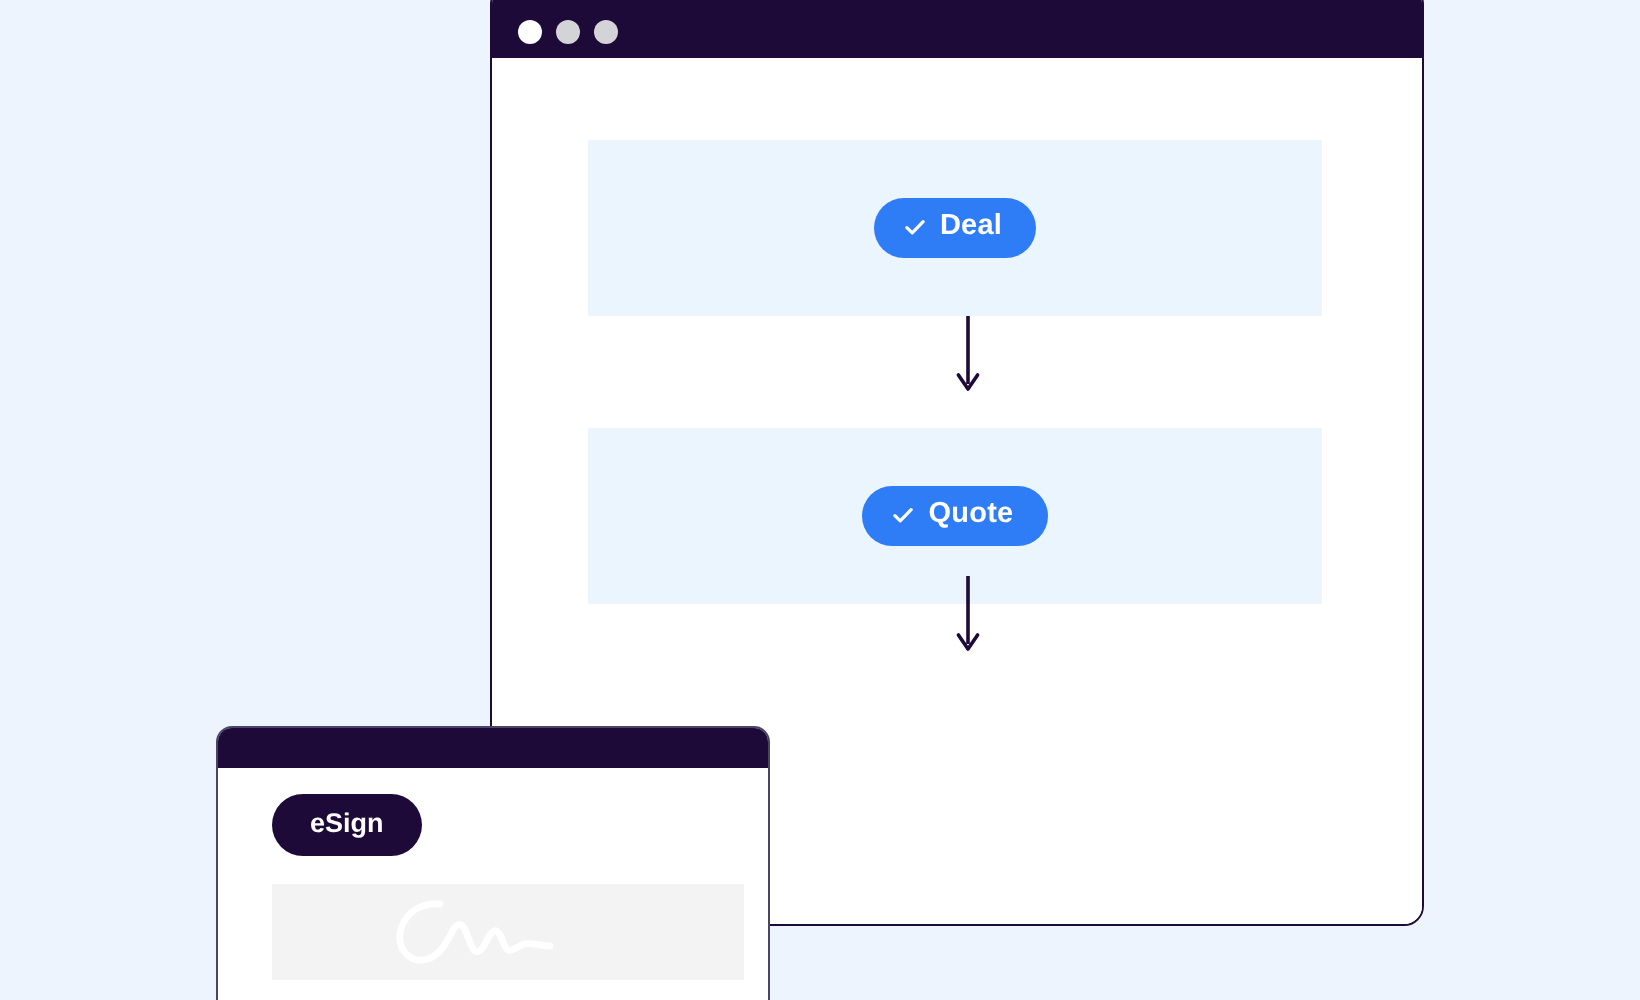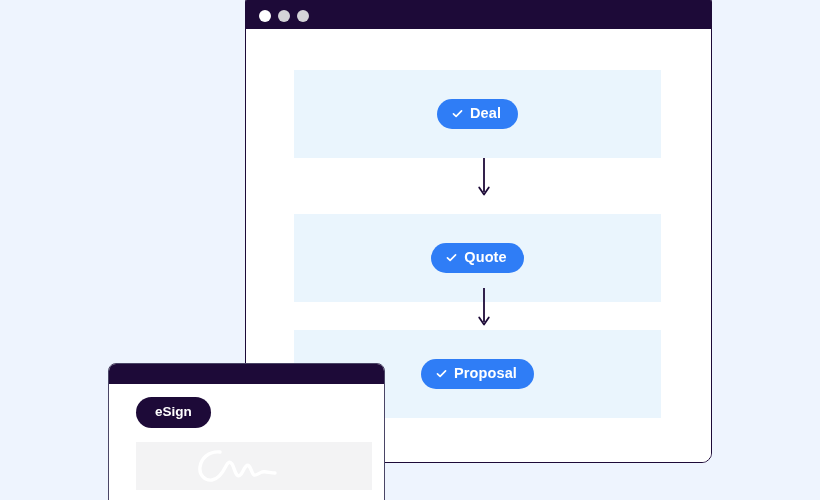--- a/index.html
+++ b/index.html
@@ -219,28 +219,20 @@
         </button>
       </div>
 
       <div class="arrow a2">
         <svg width="14" height="42" viewBox="0 0 14 42" fill="none">
           <path d="M7 0 V34" stroke="#1d0a38" stroke-width="1.8"></path>
           <path d="M2.2 29.5 L7 36.5 L11.8 29.5" stroke="#1d0a38" stroke-width="1.8" stroke-linecap="round" stroke-linejoin="round" fill="none"></path>
         </svg>
       </div>
 
-      <div class="band b3">
-        <button class="pill">
-          <svg class="check" viewBox="0 0 16 16" fill="none">
-            <path d="M3 8.4 L6.3 11.6 L13 4.7" stroke="#ffffff" stroke-width="2" stroke-linecap="round" stroke-linejoin="round"></path>
-          </svg>
-          <span class="label">Proposal</span>
-        </button>
-      </div>
 
     </div>
   </div>
 
   <div class="window-sign">
 
     <div class="sign-titlebar"></div>
 
     <div class="sign-body">
 

